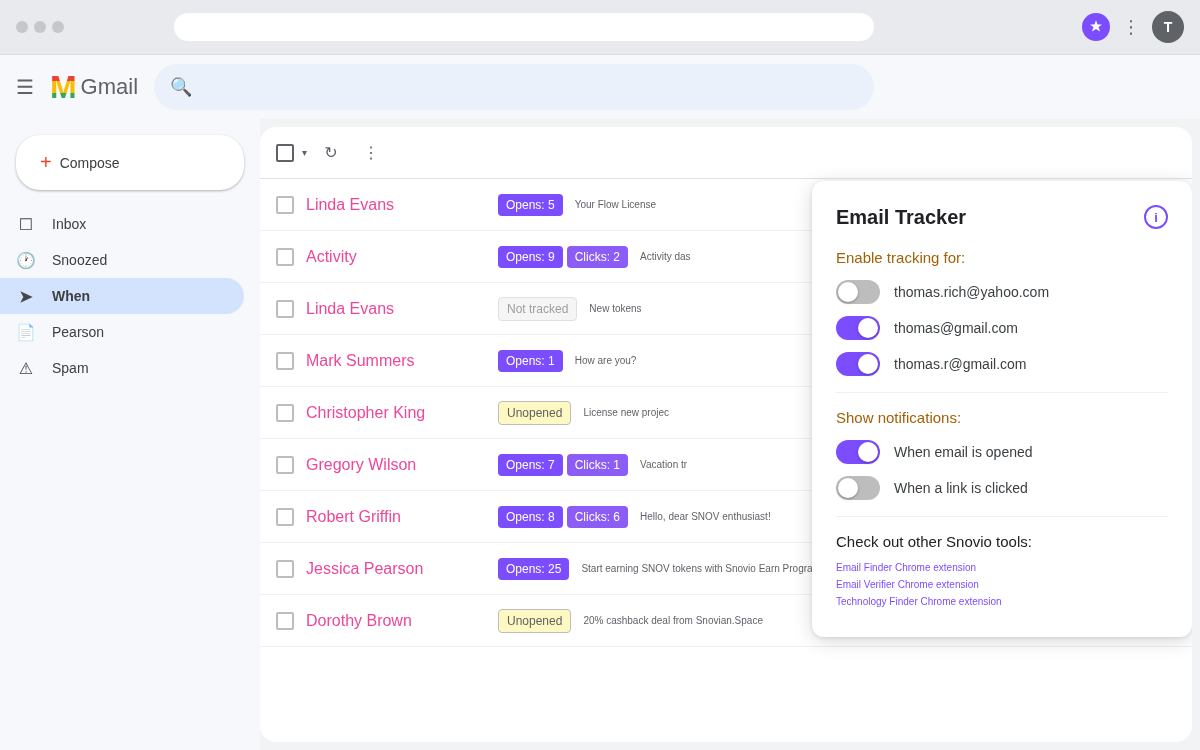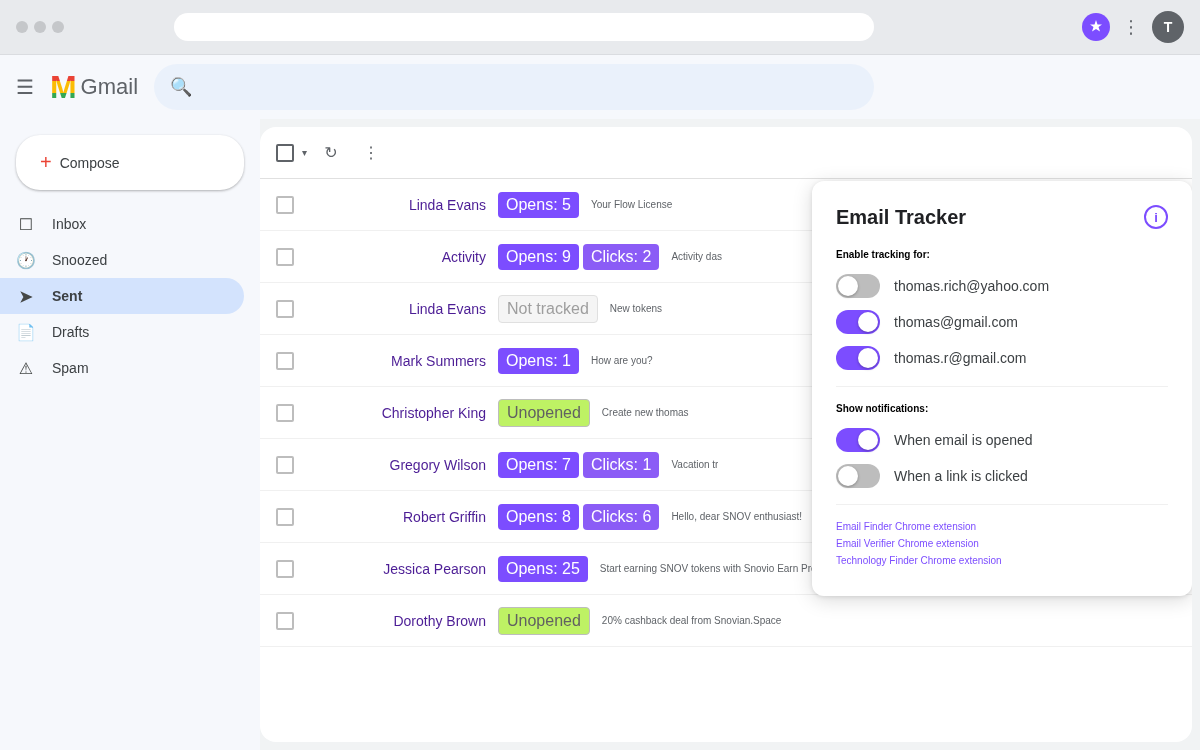--- a/index.html
+++ b/index.html
@@ -122,33 +122,33 @@
     .email-row {
       display: flex;
       align-items: center;
       padding: 0 16px;
       height: 52px;
       border-bottom: 1px solid #f0f0f0;
       cursor: pointer;
       gap: 12px;
     }
     .email-checkbox { width: 18px; height: 18px; border: 2px solid #bdbdbd; border-radius: 2px; flex-shrink: 0; }
-    .email-sender { width: 180px; font-size: 14px; color: #4c1d95; flex-shrink: 0; text-align: right; }
+    .email-sender { width: 180px; font-size: 16px; color: #ec4899; flex-shrink: 0; }
     .email-badges { display: flex; gap: 4px; flex-shrink: 0; }
     .badge {
       padding: 4px 8px;
       border-radius: 4px;
-      font-size: 16px;
+      font-size: 12px;
       font-weight: 500;
       color: white;
       text-align: right;
     }
     .badge-opens { background: #7c4dff; }
     .badge-clicks { background: #8b5cf6; }
-    .badge-unopened { background: #bef264; color: #616161; border: 1px solid #bdbdbd; }
+    .badge-unopened { background: #fef9c3; color: #616161; border: 1px solid #bdbdbd; }
     .badge-not-tracked { background: #f5f5f5; color: #9e9e9e; border: 1px solid #e0e0e0; }
     .email-subject { font-size: 10px; color: #5f6368; white-space: nowrap; overflow: hidden; text-overflow: ellipsis; }
 
     
     .tracker-panel {
       position: absolute;
       top: 54px;
       right: 0;
       width: 380px;
       background: #fff;
@@ -166,24 +166,24 @@
     .panel-title { font-size: 20px; font-weight: 600; color: #202124; }
     .panel-info-icon {
       width: 24px; height: 24px;
       border: 2px solid #7c4dff;
       border-radius: 50%;
       display: flex; align-items: center; justify-content: center;
       color: #7c4dff; font-size: 13px; font-weight: bold; cursor: pointer;
     }
 
     .section-label {
-      font-size: 10px;
-      color: #000000;
+      font-size: 15px;
+      color: #a16207;
       margin-bottom: 14px;
-      font-weight: 700;
+      font-weight: 400;
     }
 
     .toggle-row {
       display: flex;
       align-items: center;
       gap: 14px;
       margin-bottom: 12px;
     }
     .toggle-email { font-size: 14px; color: #3c4043; }
 
@@ -299,25 +299,25 @@
       <div class="nav-item">
         <span class="nav-icon">☐</span>
         <span>Inbox</span>
       </div>
       <div class="nav-item">
         <span class="nav-icon">🕐</span>
         <span>Snoozed</span>
       </div>
       <div class="nav-item active">
         <span class="nav-icon">➤</span>
-        <span>Sent</span>
+        <span>When</span>
       </div>
       <div class="nav-item">
         <span class="nav-icon">📄</span>
-        <span>Drafts</span>
+        <span>Pearson</span>
       </div>
       <div class="nav-item">
         <span class="nav-icon">⚠</span>
         <span>Spam</span>
       </div>
     </div>
 
     <div class="main-content">
 
       <div class="email-toolbar">
@@ -360,21 +360,21 @@
               <span class="badge badge-opens">Opens: 1</span>
             </div>
             <div class="email-subject">How are you?</div>
           </div>
           <div class="email-row">
             <div class="email-checkbox"></div>
             <div class="email-sender">Christopher King</div>
             <div class="email-badges">
               <span class="badge badge-unopened" style="color: rgb(97, 97, 97);">Unopened</span>
             </div>
-            <div class="email-subject">Create new thomas</div>
+            <div class="email-subject">License new projec</div>
           </div>
           <div class="email-row">
             <div class="email-checkbox"></div>
             <div class="email-sender">Gregory Wilson</div>
             <div class="email-badges">
               <span class="badge badge-opens">Opens: 7</span>
               <span class="badge badge-clicks">Clicks: 1</span>
             </div>
             <div class="email-subject">Vacation tr</div>
           </div>
@@ -451,20 +451,21 @@
               <div class="toggle-switch off">
                 <div class="toggle-knob"></div>
               </div>
               <span class="toggle-email">When a link is clicked</span>
             </div>
           </div>
 
         <hr class="divider">
 
         <div class="snovio-section">
+          <div class="snovio-title">Check out other Snovio tools:</div>
           <div id="snovio-links">
               <a class="snovio-link">Email Finder Chrome extension</a>
               <a class="snovio-link">Email Verifier Chrome extension</a>
               <a class="snovio-link">Technology Finder Chrome extension</a>
             </div>
         </div>
       </div>
     </div>
   </div>
 </div>

